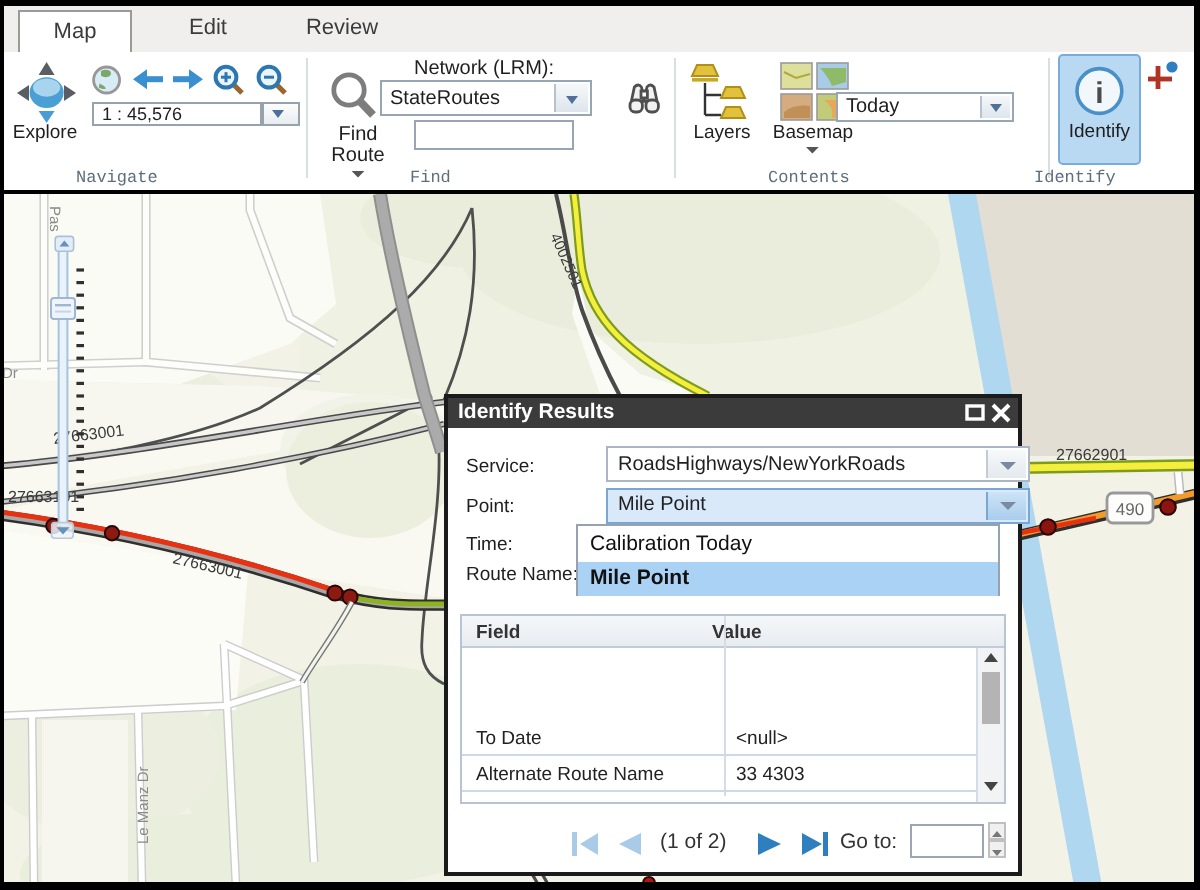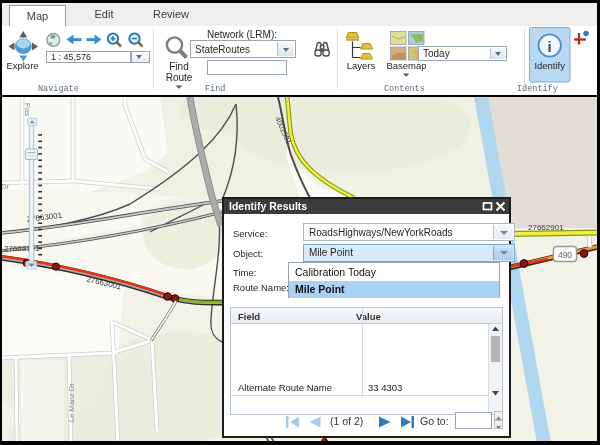--- a/index.html
+++ b/index.html
@@ -22,21 +22,21 @@
 #dlg{position:absolute;left:222px;top:197px;width:289px;height:241px;background:#fff;border:2px solid #1b1b1b;}
 #dlg-title{position:absolute;left:0;top:0;right:0;height:15px;background:#3b3b3b;color:#fff;font-size:10.5px;font-weight:bold;line-height:15px;padding-left:5px;}
 .dlbl{position:absolute;font-size:9.5px;color:#1f1f1f;}
 .dcombo{position:absolute;left:64px;width:212px;height:18px;border:1px solid #aab6c6;background:#fff;font-size:10px;color:#1f1f1f;margin-left:15px;}
 .dcombo .t{position:absolute;left:5px;top:2.5px;}
 .dbtn{position:absolute;right:1px;top:1px;bottom:1px;width:20px;background:linear-gradient(#f7f9fa,#e4e9ee);border-left:1px solid #c2cbd5;}
 .dbtn:after{content:"";position:absolute;left:50%;top:50%;margin:-1.5px 0 0 -4px;border:4px solid transparent;border-top:4.5px solid #7a8aa0;}
 #ddlist{position:absolute;left:64px;top:63px;width:212px;height:36px;background:#fff;border:1px solid #96a2b0;z-index:5;}
 #ddlist .i1{position:absolute;left:0;top:0;right:0;height:18px;font-size:10.5px;color:#111;padding:3px 0 0 6px;}
 #ddlist .i2{position:absolute;left:0;top:18px;right:0;height:17px;background:#aad2f4;font-size:10.5px;font-weight:bold;color:#111;padding:2px 0 0 6px;}
-#tbl{position:absolute;left:6px;top:108px;width:273px;height:108px;border:1px solid #b9c4d2;background:#fff;}
+#tbl{position:absolute;left:6px;top:108px;width:273px;height:95px;border:1px solid #b9c4d2;background:#fff;}
 #tbl .hdr{position:absolute;left:0;top:0;right:0;height:16px;background:linear-gradient(#f5f7f9,#e7ecf1);border-bottom:1px solid #c2ccd8;font-size:9.5px;font-weight:bold;color:#333;}
 .trow{position:absolute;left:0;right:14px;height:18px;border-bottom:1px solid #ccd9e9;font-size:9.5px;color:#222;}
 .c1{position:absolute;left:7px;top:4px;}
 .c2{position:absolute;left:137px;top:4px;}
 #vline{position:absolute;left:131px;top:0;width:1px;height:90px;background:#d4dce6;}
 #sbar{position:absolute;right:0;top:16px;width:14px;bottom:0;background:#f2f3f5;border-left:1px solid #d4dce6;}
 #pag{position:absolute;left:0;top:213px;right:0;height:20px;font-size:10.5px;color:#333;}
 #goto-box{position:absolute;left:231px;top:0px;width:37px;height:16.5px;border:1px solid #9aa6b4;background:#fff;}
 #spin{position:absolute;left:270px;top:-1px;width:9px;height:19px;}
 .spb{position:absolute;left:0;width:9px;height:9px;background:#f0f0f0;border:1px solid #c0c0c0;}
@@ -336,37 +336,41 @@
     <svg width="30" height="13" style="position:absolute;right:1px;top:1px">
       <rect x="5.5" y="3" width="8" height="6.5" fill="none" stroke="#fff" stroke-width="1.7"></rect>
       <path d="M18.5,2.5 L26.5,10.5 M26.5,2.5 L18.5,10.5" stroke="#fff" stroke-width="2"></path>
     </svg>
   </div>
   <div class="dlbl" style="left:9px;top:29px">Service:</div>
   <div class="dcombo" style="top:24px">
         <div class="t">RoadsHighways/NewYorkRoads</div>
         <div class="dbtn"></div>
       </div>
-  <div class="dlbl" style="left:9px;top:48.5px">Object:</div>
+  <div class="dlbl" style="left:9px;top:48.5px">Point:</div>
   <div class="dcombo" style="top:44.5px;background:#d9e9f9;border-color:#7aa6d2">
         <div class="t">Mile Point</div>
         <div class="dbtn" style="background:linear-gradient(#cde3f7,#a9cdec);border-left-color:#7aa6d2"></div>
       </div>
   <div class="dlbl" style="left:9px;top:67.5px">Time:</div>
   <div class="dlbl" style="left:9px;top:83px">Route Name:</div>
   <div id="ddlist">
     <div class="i1">Calibration Today</div>
     <div class="i2">Mile Point</div>
   </div>
   <div id="tbl">
     <div class="hdr">
           <span style="position:absolute;left:7px;top:3px">Field</span>
           <span style="position:absolute;left:125px;top:3px">Value</span>
         </div>
     <div id="vline"></div>
+    <div class="trow" style="top:52px">
+          <span class="c1">To Date</span>
+          <span class="c2">&lt;null&gt;</span>
+        </div>
     <div class="trow" style="top:70px">
           <span class="c1">Alternate Route Name</span>
           <span class="c2">33 4303</span>
         </div>
     <div id="sbar">
       <svg width="13" height="74" style="position:absolute;left:0;top:0">
         <polygon points="3,7 10,7 6.5,2.5" fill="#444"></polygon>
         <rect x="2" y="12" width="9" height="26" fill="#b4b4b4"></rect>
         <polygon points="3,67 10,67 6.5,71.5" fill="#444"></polygon>
       </svg>

